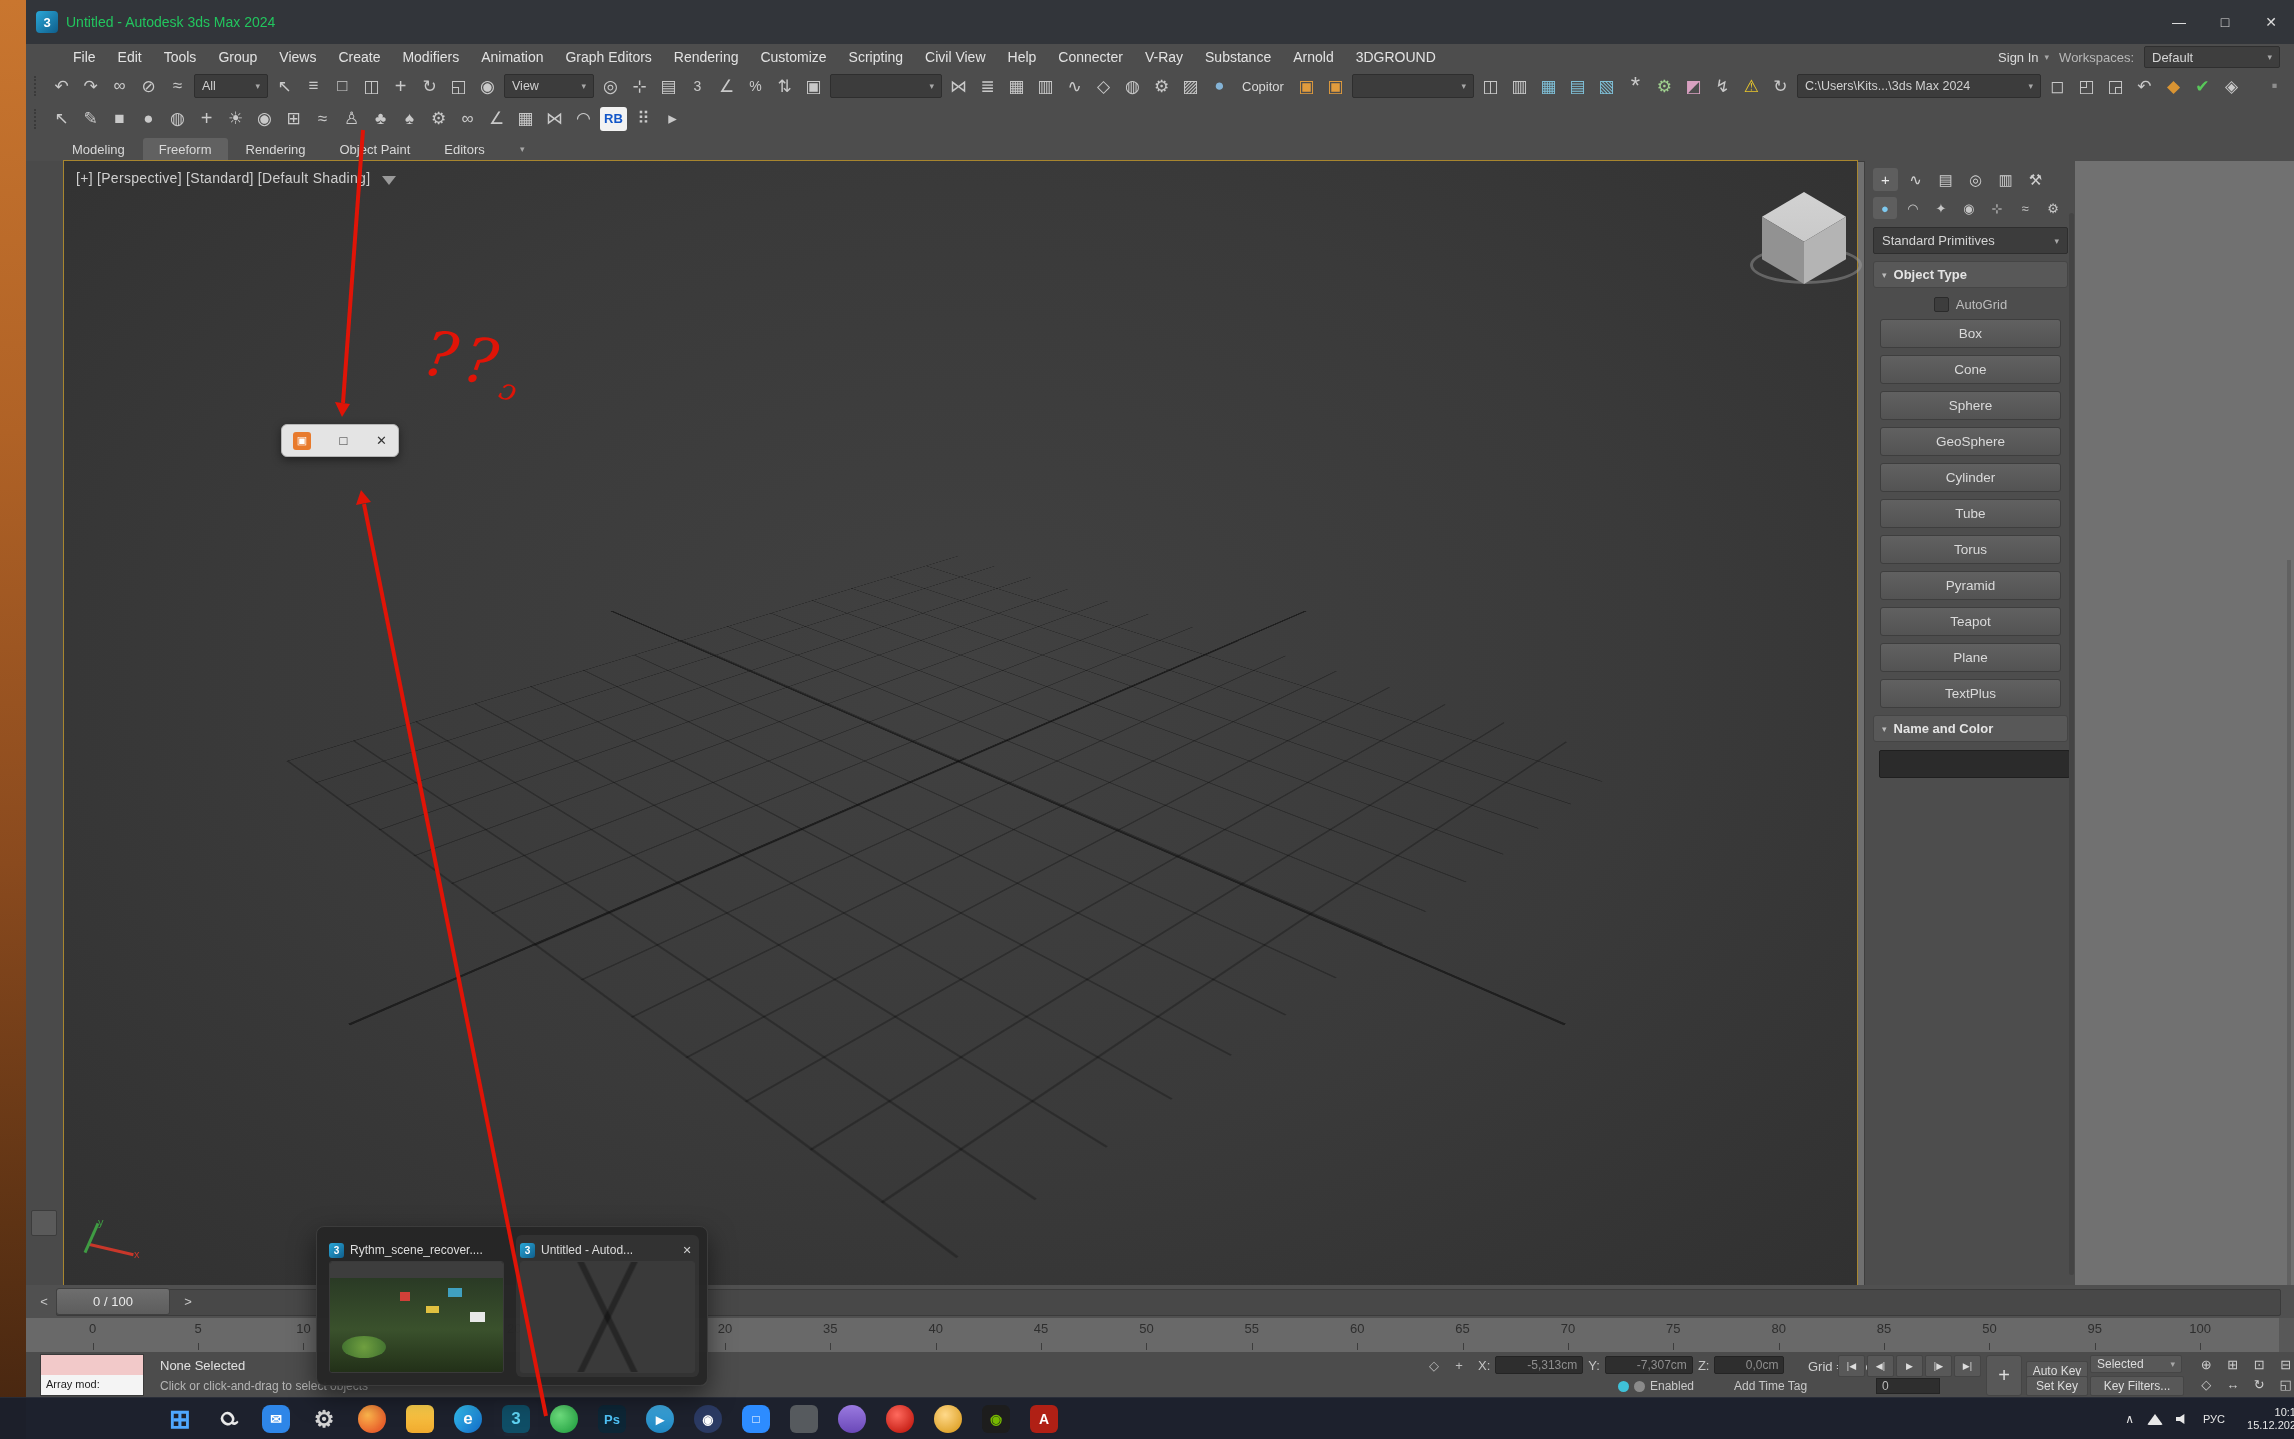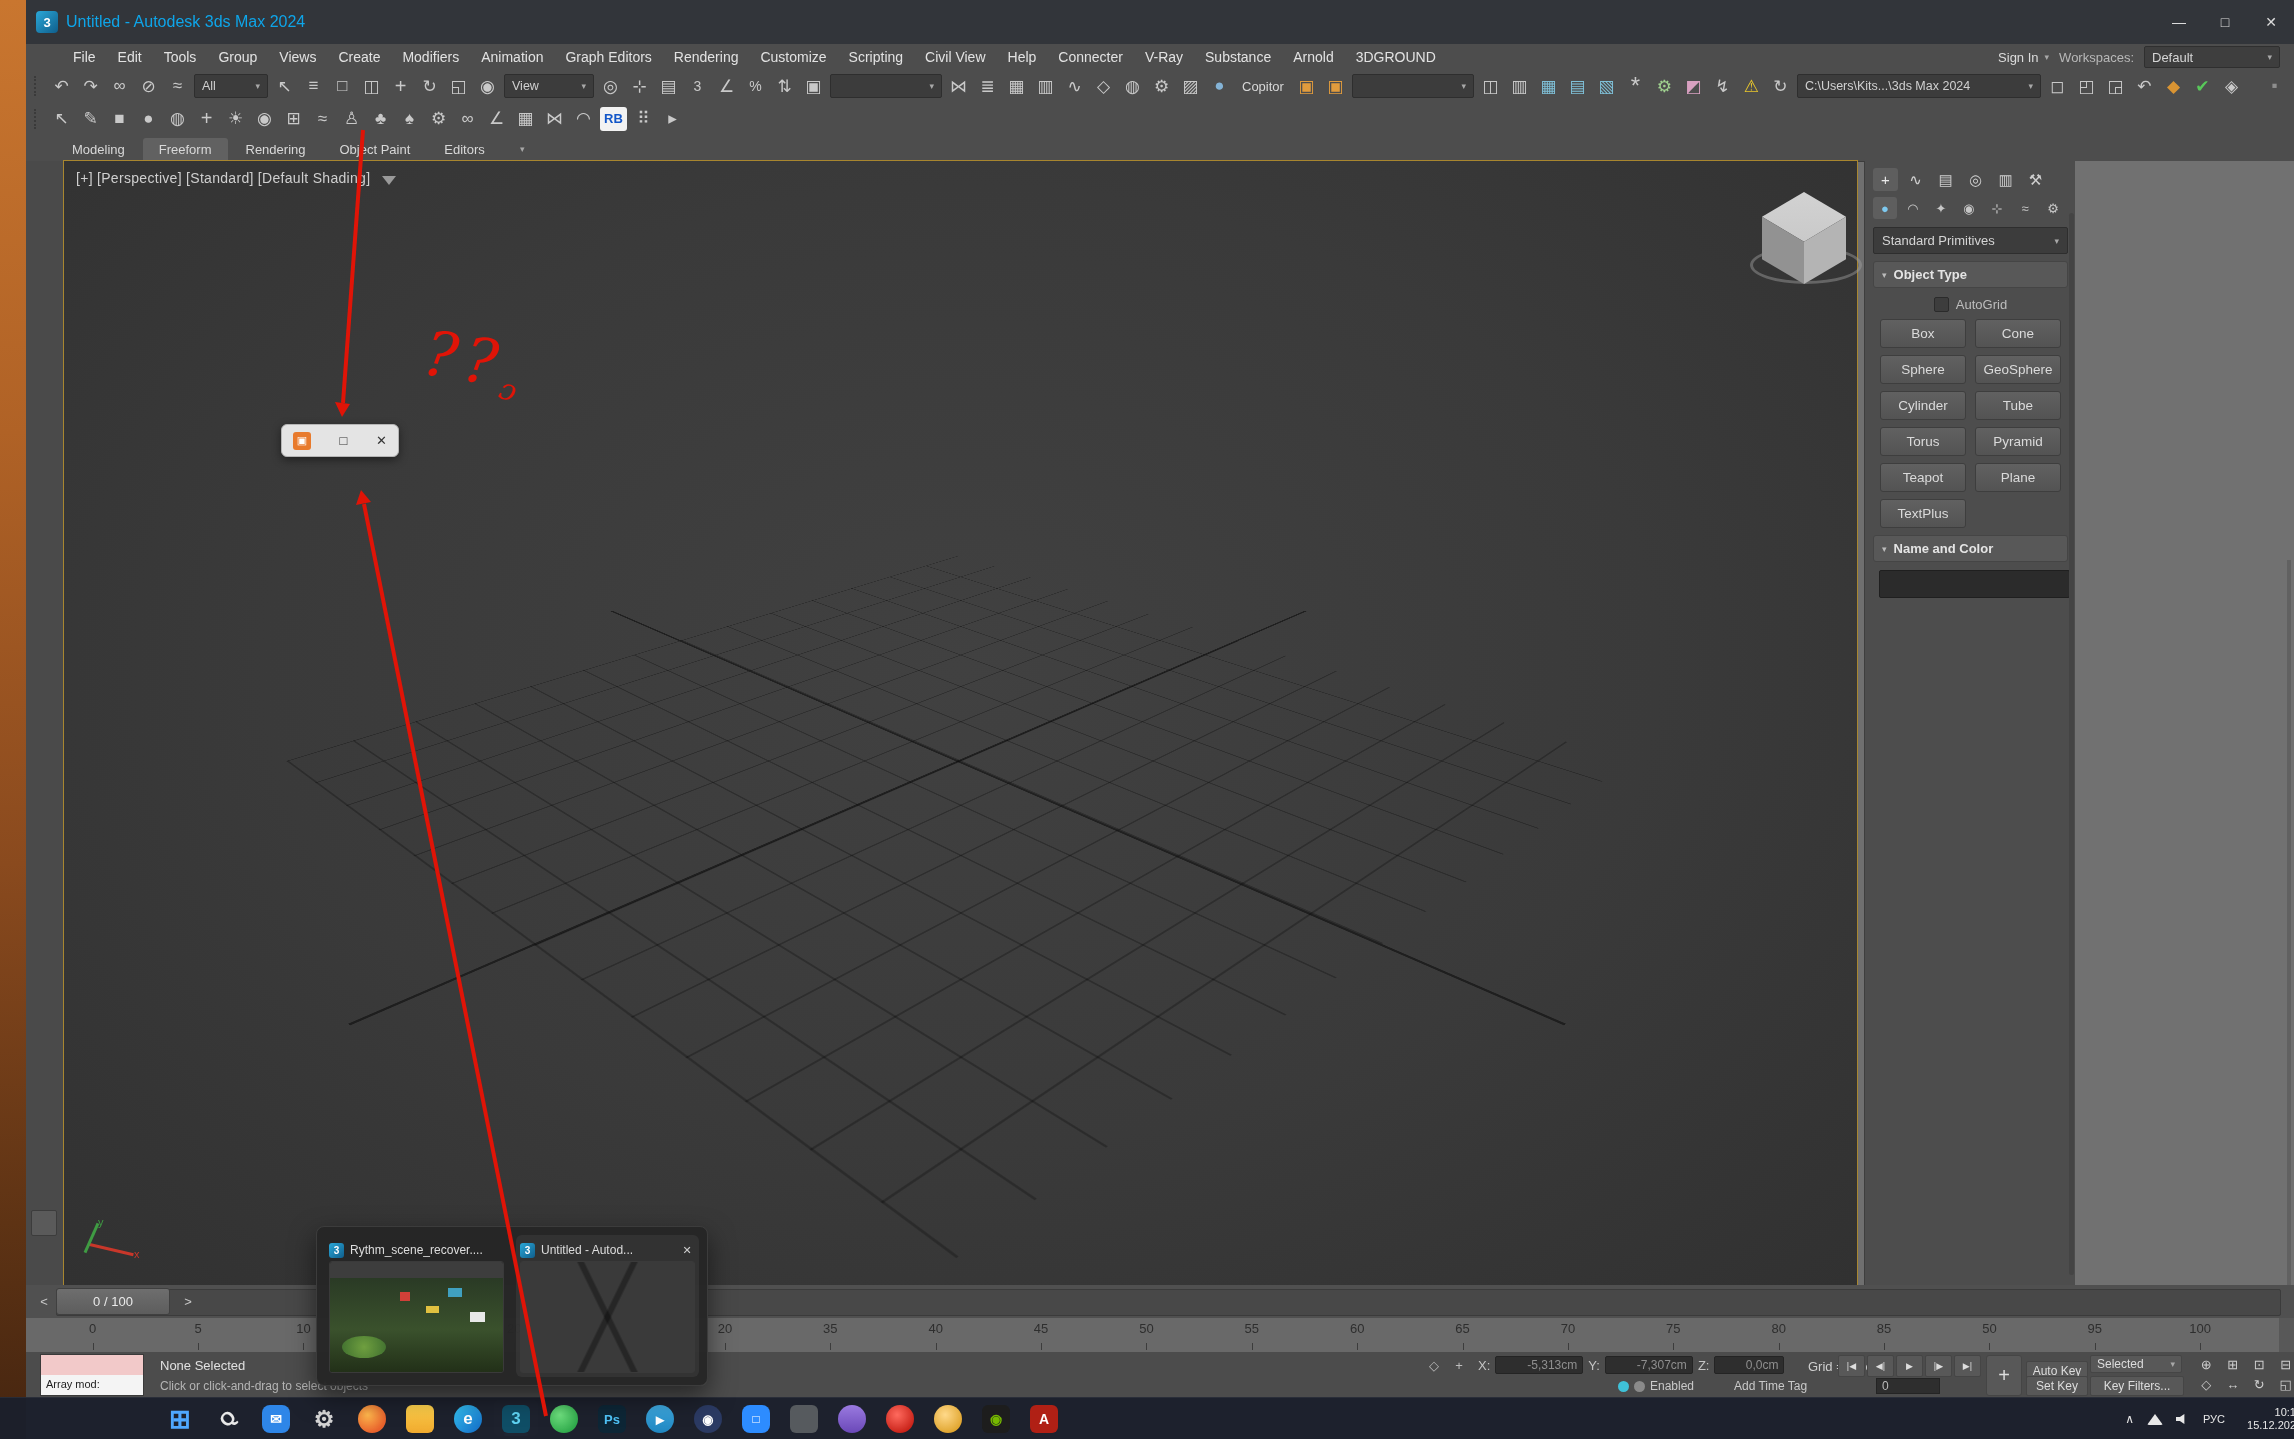--- a/index.html
+++ b/index.html
@@ -8,21 +8,21 @@
        -webkit-font-smoothing:antialiased;}
   .abs{position:absolute;}
   
   .desktop-strip{left:0;top:0;width:26px;height:1439px;
     background:linear-gradient(180deg,#c9762f 0%,#b06226 30%,#8a4a1e 60%,#5e3314 85%,#452510 100%);}
   
   .titlebar{left:26px;top:0;right:0;height:44px;background:#32353a;display:flex;align-items:center;}
   .app-icon{width:22px;height:22px;margin:0 8px 0 10px;border-radius:4px;
     background:linear-gradient(135deg,#2ba8d8,#0f5e8c);color:#fff;font-weight:bold;font-size:13px;
     display:flex;align-items:center;justify-content:center;}
-  .win-title{font-size:16px;color:#0ea5e9;}
+  .win-title{font-size:14px;color:#22c55e;}
   .win-controls{margin-left:auto;display:flex;height:44px;}
   .win-btn{width:46px;height:44px;display:flex;align-items:center;justify-content:center;
     color:#dcdcdc;font-size:14px;}
   
   .menubar{left:26px;top:44px;right:0;height:26px;background:#4d4d4d;border-bottom:1px solid #424242;
     display:flex;align-items:center;}
   .menu-left{display:flex;align-items:center;height:100%;padding-left:36px;}
   .menu-item{padding:0 11px;font-size:14px;color:#e2e2e2;display:flex;align-items:center;height:100%;}
   .menu-right{margin-left:auto;display:flex;align-items:center;gap:10px;padding-right:14px;}
   .signin{display:flex;align-items:center;gap:6px;color:#dcdcdc;font-size:13px;}
@@ -90,21 +90,21 @@
     font-size:13px;color:#c6c6c6;border-radius:3px;}
   .cp-dd{margin:4px 8px;height:25px;background:#3c3c3c;border:1px solid #2e2e2e;border-radius:2px;
     display:flex;align-items:center;justify-content:space-between;padding:0 8px;font-size:13px;color:#d5d5d5;}
   .cp-rollout{margin:7px 8px 0;height:25px;background:#585858;border:1px solid #454545;border-radius:3px;
     display:flex;align-items:center;gap:7px;padding:0 8px;}
   .cp-rollout .rl-title{font-weight:bold;font-size:13px;color:#e4e4e4;}
   .rl-caret{font-size:9px;color:#bbb;}
   .cp-autogrid{display:flex;align-items:center;justify-content:center;gap:7px;margin:9px 0 3px;
     color:#bdbdbd;font-size:13px;}
   .cp-check{width:13px;height:13px;background:#3d3d3d;border:1px solid #2b2b2b;border-radius:2px;}
-  .cp-grid{display:grid;grid-template-columns:1fr 1fr;gap:7px 9px;margin:7px 15px;}
+  .cp-grid{display:grid;grid-template-columns:1fr;gap:7px 9px;margin:7px 15px;}
   .obj-btn{height:29px;background:linear-gradient(#616161,#535353);border:1px solid #3e3e3e;border-radius:3px;
     color:#dadada;font-size:13.5px;font-family:"Liberation Sans",sans-serif;}
   .cp-namerow{display:flex;align-items:center;gap:7px;margin:8px 14px;}
   .cp-name-input{flex:1;height:26px;background:#2b2b2b;border:1px solid #1f1f1f;border-radius:2px;
     color:#ddd;font-family:"Liberation Sans",sans-serif;padding:0 6px;}
   .cp-swatch{width:26px;height:26px;border:1px solid #222;border-radius:3px;}
   .cp-scroll{position:absolute;right:2px;top:52px;bottom:10px;width:5px;background:#444;border-radius:3px;}
   .right-gutter{left:2075px;top:161px;right:0;height:1124px;background:#717171;}
   .gutter-sliver{left:2287px;top:560px;width:4px;height:730px;background:#616161;}
   

